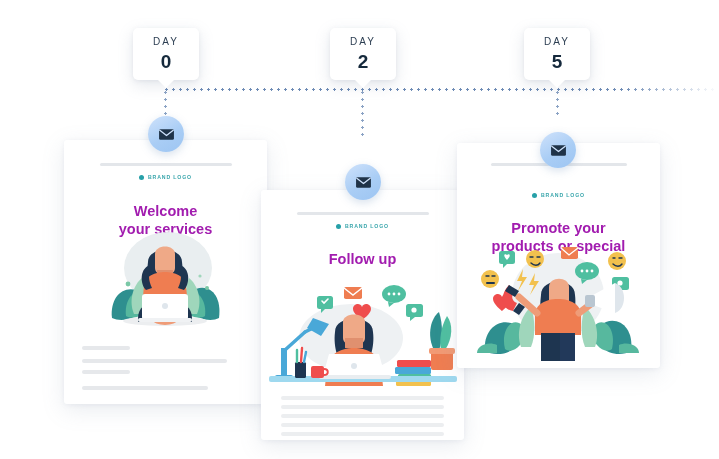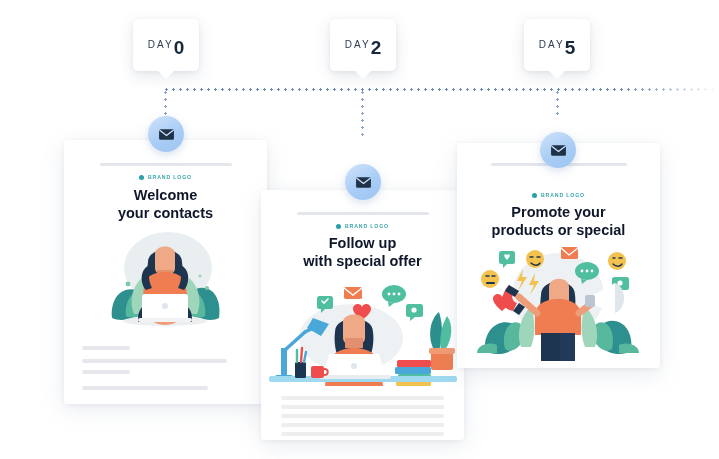--- a/index.html
+++ b/index.html
@@ -34,22 +34,22 @@
   .tv1 { left:361px; top:89px; height:47px; }
   .tv2 { left:556px; top:89px; height:26px; }
 
   
   .day-badge {
     position:absolute;
     width:66px; height:52px;
     background:#ffffff;
     border-radius:5px;
     box-shadow:0 5px 16px rgba(120,135,160,0.20), 0 1px 4px rgba(120,135,160,0.12);
-    display:flex; flex-direction:row;
-    align-items:center; justify-content:center;
+    display:flex; flex-direction:column;
+    align-items:center; justify-content:center;margin-top:9px;
   }
   .day-badge::after {
     content:"";
     position:absolute;
     bottom:-8px; left:50%;
     transform:translateX(-50%);
     border-left:9px solid transparent;
     border-right:9px solid transparent;
     border-top:9px solid #ffffff;
   }
@@ -102,23 +102,24 @@
     background:#27a0a8;
   }
   .brand-text {
     font-size:5.2px; letter-spacing:0.85px;
     color:#3aa6ac; font-weight:bold;
   }
 
   .card-title {
     position:absolute; left:0; right:0;
     text-align:center;
-    color:#0f172a;
+    color:#a21caf;
     font-weight:bold;
     line-height:1.22;
+    margin-top:16px;
   }
   .card1 .card-title { top:47px; font-size:14.5px; }
   .card2 .card-title { top:45px; font-size:14.5px; }
   .card3 .card-title { top:61px; font-size:14.5px; }
 
   
   .illo { position:absolute; left:0; right:0; }
   .card1 .illo { top:86px; height:110px; }
   .card2 .illo { top:86px; height:112px; }
   .card3 .illo { top:100px; height:118px; }
@@ -169,21 +170,21 @@
   </div>
 
   <div class="card card1">
     <div class="card-divider"></div>
     <div class="brand-row">
       <span class="brand-dot"></span>
       <span class="brand-text">BRAND LOGO</span>
     </div>
     <div class="card-title">
       <div>Welcome</div>
-      <div>your contacts</div>
+      <div>your services</div>
     </div>
 
     <div class="illo">
       <svg viewBox="0 0 203 110" xmlns="http://www.w3.org/2000/svg">
         <ellipse cx="104" cy="42" rx="44" ry="36" fill="#e9eef0"></ellipse>
 
         <path d="M48 92 C46 72 58 60 72 64 C80 66 82 78 76 86 C70 94 56 96 48 92Z" fill="#2e8f8f"></path>
         <path d="M155 92 C158 70 146 58 132 63 C124 66 122 78 128 86 C134 94 148 96 155 92Z" fill="#2e8f8f"></path>
         <path d="M62 90 C60 74 70 62 80 66 C86 69 86 80 81 86 C76 92 67 93 62 90Z" fill="#57b89e"></path>
         <path d="M141 90 C143 74 133 62 123 66 C117 69 117 80 122 86 C127 92 136 93 141 90Z" fill="#57b89e"></path>
@@ -219,21 +220,20 @@
   </div>
 
   <div class="card card2">
     <div class="card-divider"></div>
     <div class="brand-row">
       <span class="brand-dot"></span>
       <span class="brand-text">BRAND LOGO</span>
     </div>
     <div class="card-title">
       <div>Follow up</div>
-      <div>with special offer</div>
     </div>
 
     <div class="illo">
       <svg viewBox="0 0 203 112" xmlns="http://www.w3.org/2000/svg">
         <ellipse cx="90" cy="62" rx="52" ry="34" fill="#eef1f3"></ellipse>
 
         <g>
           <rect x="56" y="20" width="16" height="13" rx="2.5" fill="#4fbfa0"></rect>
           <path d="M60 33 L60 37 L64 33Z" fill="#4fbfa0"></path>
           <path d="M61 25 L63 27 L67 23" stroke="#ffffff" stroke-width="1.6" fill="none" stroke-linecap="round"></path>

